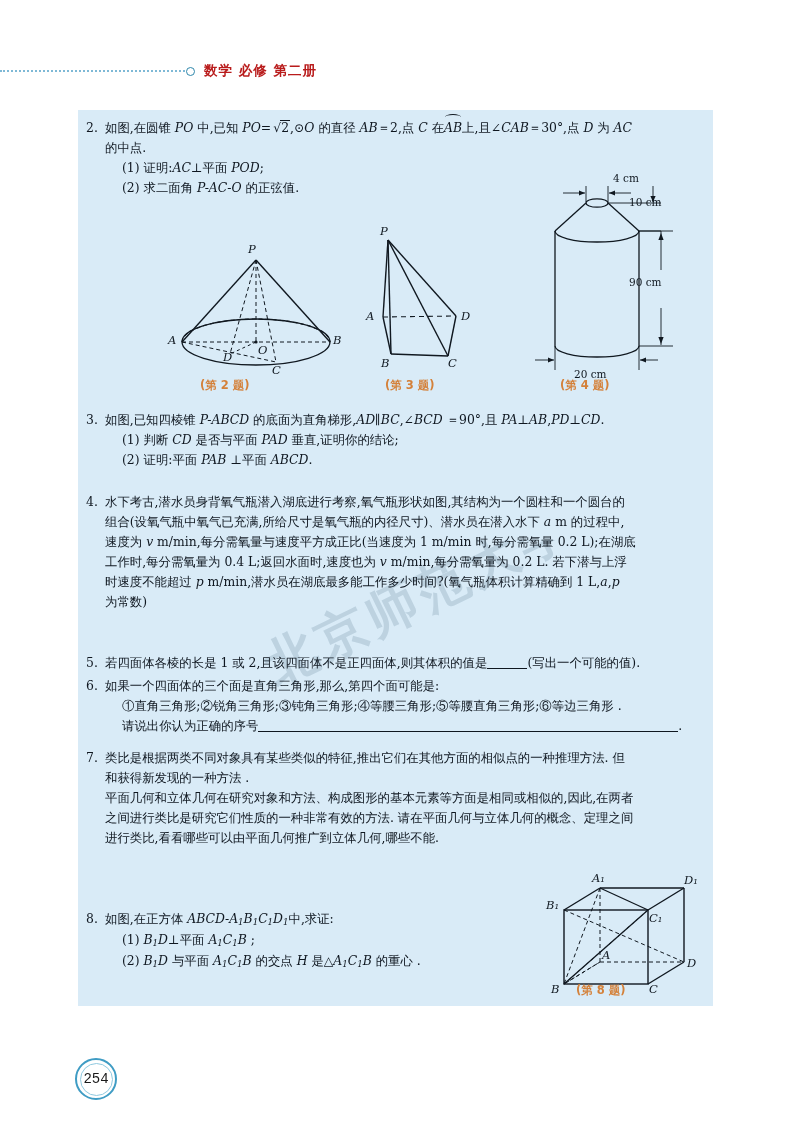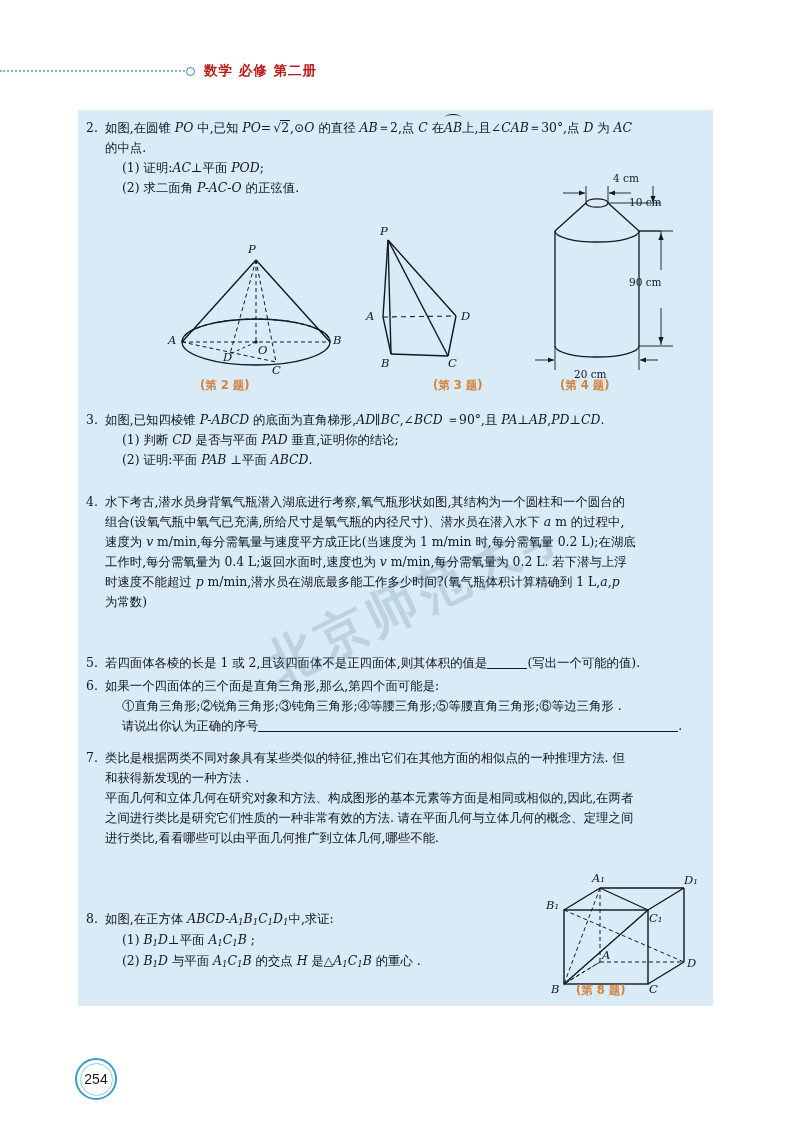--- a/index.html
+++ b/index.html
@@ -88,21 +88,21 @@
     border:2px solid #3f9cc4;border-radius:50%;
     display:flex;align-items:center;justify-content:center;
     box-shadow:0 0 0 2px #ffffff inset;
   }
   .folio:after{
     content:"";position:absolute;inset:2.5px;border:1px solid #8fc9e0;
     border-radius:50%;
   }
   .folio span{
     position:relative;z-index:2;font-size:14px;color:#1a1a1a;
-    font-family:Liberation Sans, sans-serif;
+    font-family:Liberation Mono, monospace;
   }
 </style>
 </head>
 <body>
 
 <div class="page">
 
   <div class="runhead">
     <div class="rule"></div>
     <div class="dot"></div>
@@ -164,21 +164,21 @@
         <line x1="30" y1="85" x2="38" y2="122" stroke="#101820" stroke-width="1.4"></line>
         <line x1="103" y1="84" x2="95" y2="124" stroke="#101820" stroke-width="1.4"></line>
         <line x1="38" y1="122" x2="95" y2="124" stroke="#101820" stroke-width="1.5"></line>
       </svg>
       <span class="lbl" style="left:27px;top:-8px;">P</span>
       <span class="lbl" style="left:13px;top:77px;">A</span>
       <span class="lbl" style="left:108px;top:77px;">D</span>
       <span class="lbl" style="left:28px;top:124px;">B</span>
       <span class="lbl" style="left:95px;top:124px;">C</span>
     </div>
-    <div class="cap" style="left:307px;top:268px;margin-left:48px;">(第 3 题)</div>
+    <div class="cap" style="left:307px;top:268px;">(第 3 题)</div>
 
     <div class="fig" style="left:455px;top:68px;width:175px;height:200px;">
       <svg width="175" height="200" viewBox="0 0 175 200">
 
         <ellipse cx="64" cy="25" rx="11" ry="4.2" fill="none" stroke="#101820" stroke-width="1.2"></ellipse>
 
         <line x1="53" y1="25" x2="22" y2="53" stroke="#101820" stroke-width="1.3"></line>
         <line x1="75" y1="25" x2="106" y2="53" stroke="#101820" stroke-width="1.3"></line>
         <path d="M22 53 A42 11 0 0 0 106 53" fill="none" stroke="#101820" stroke-width="1.3"></path>
         <path d="M22 53 A42 11 0 0 1 106 53" fill="none" stroke="#101820" stroke-width="1" stroke-dasharray="4,3" opacity="0"></path>

